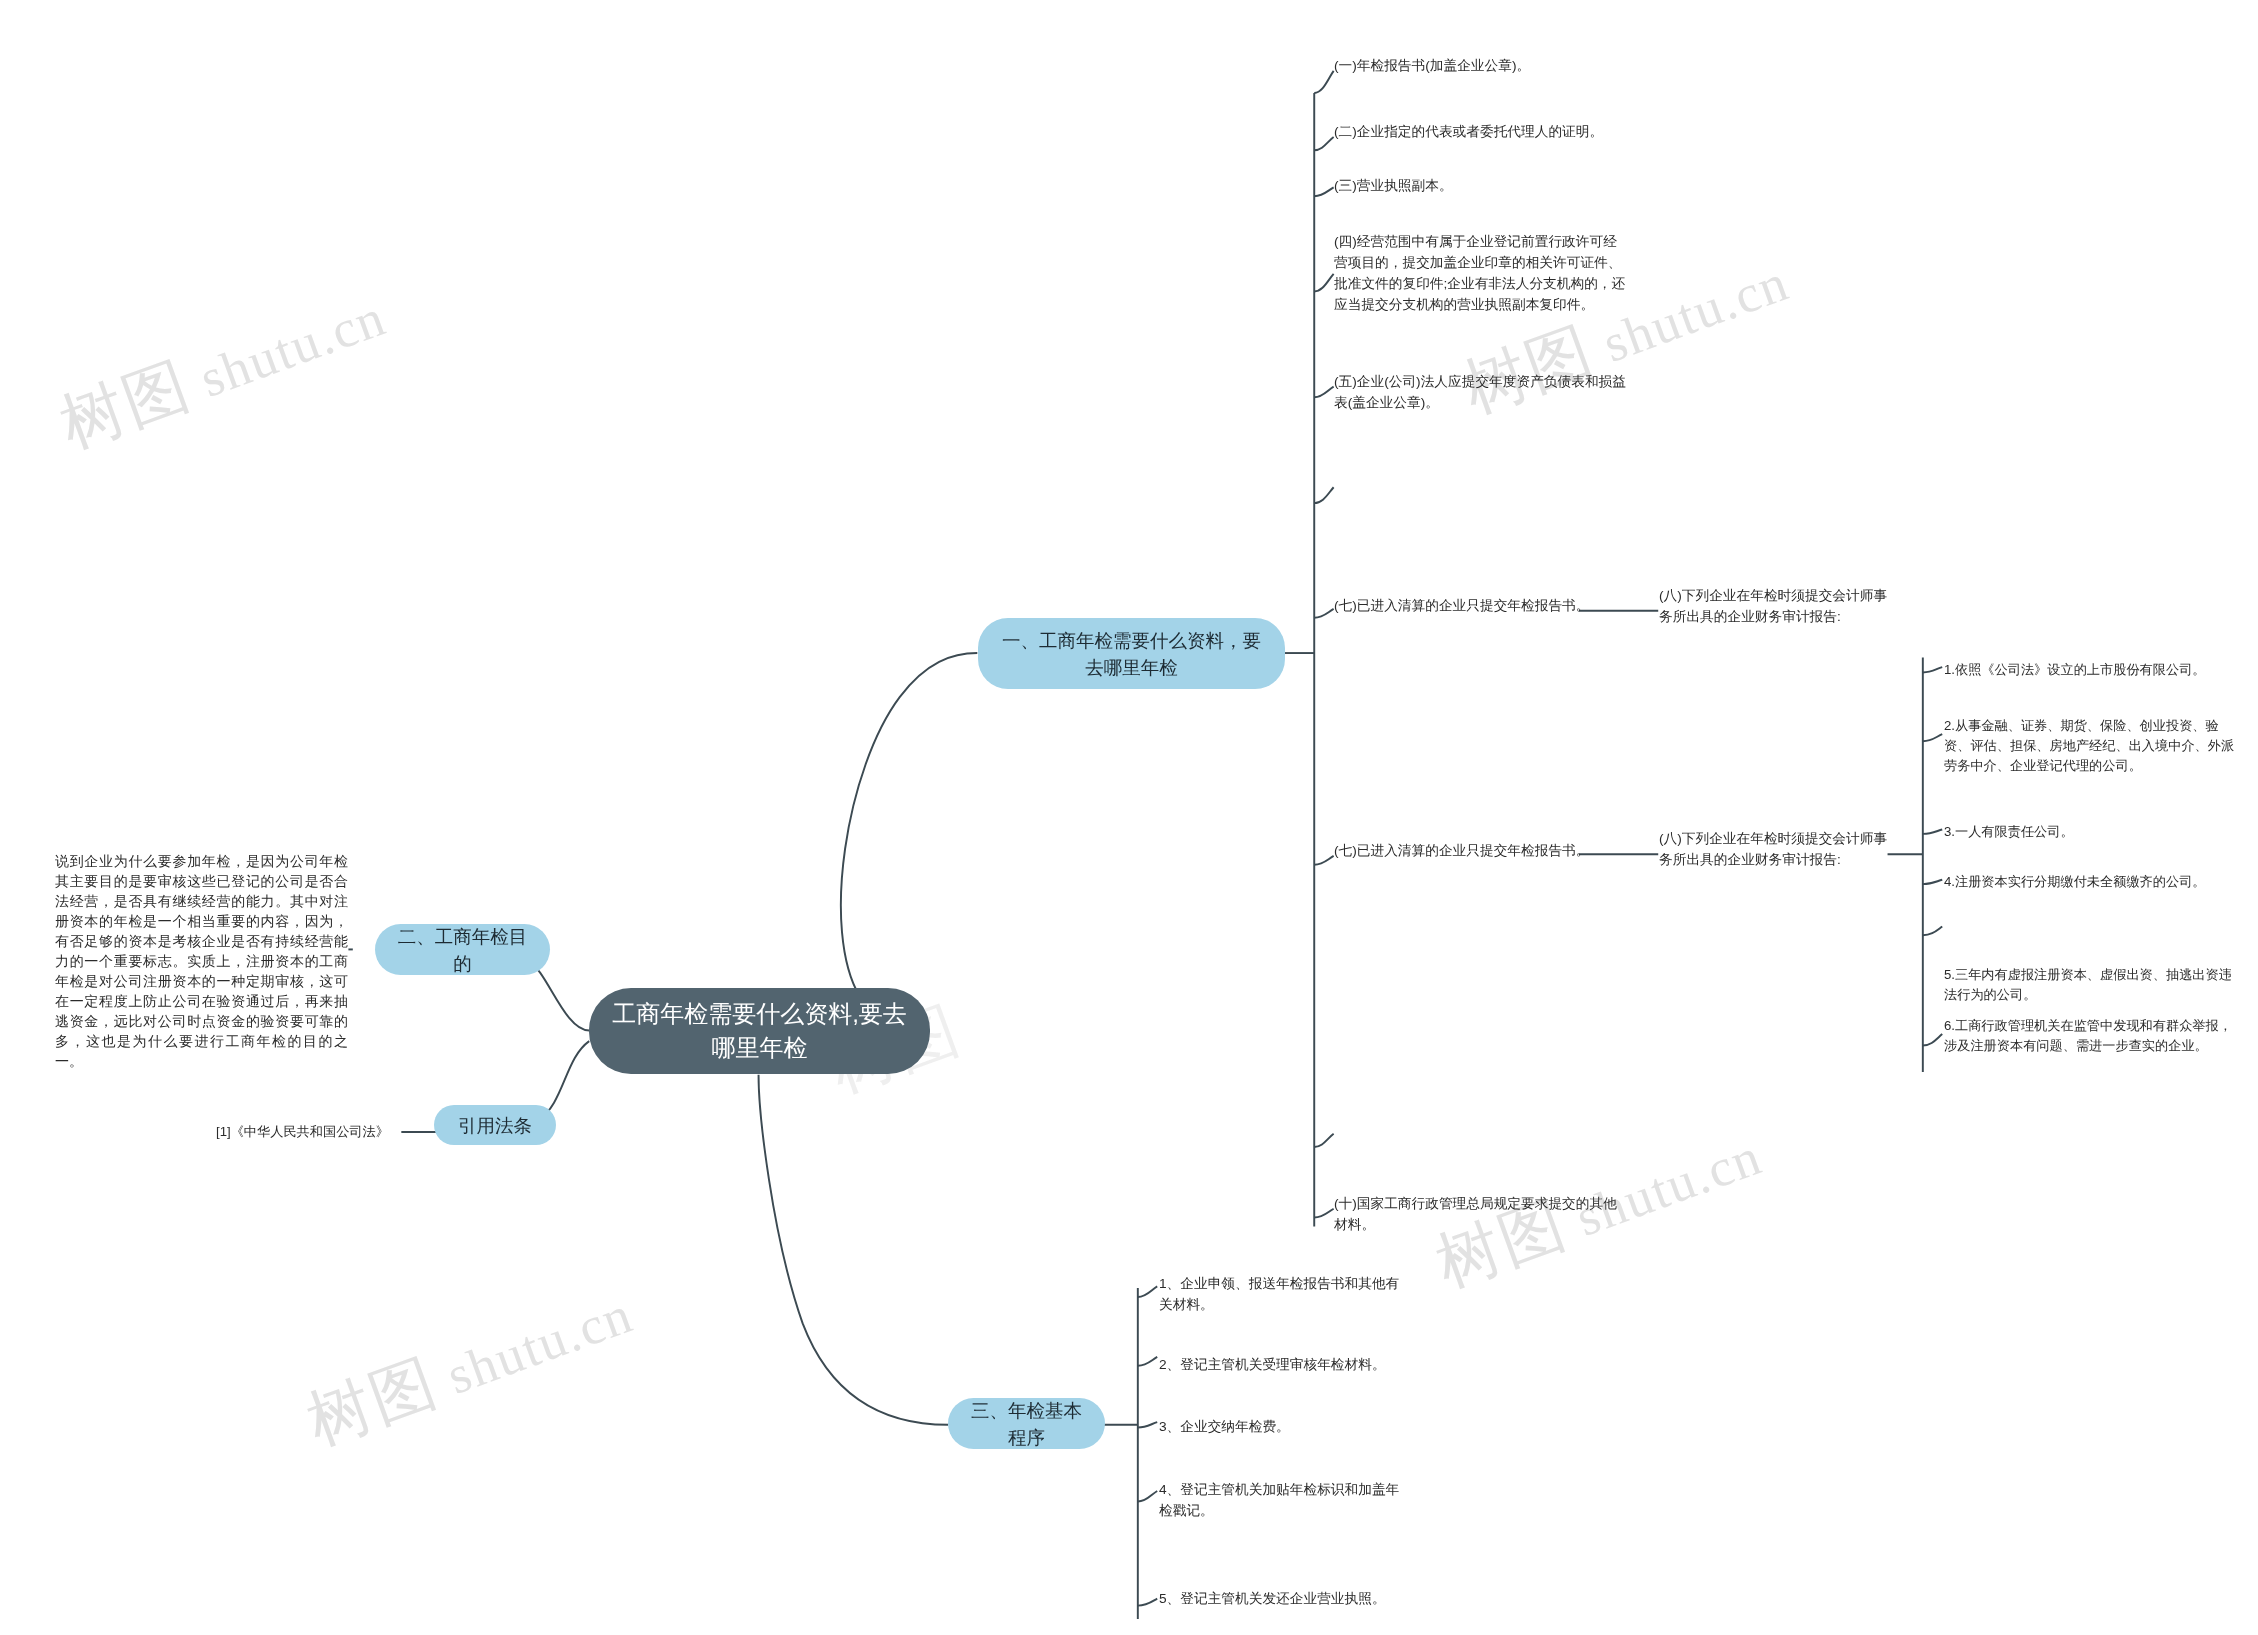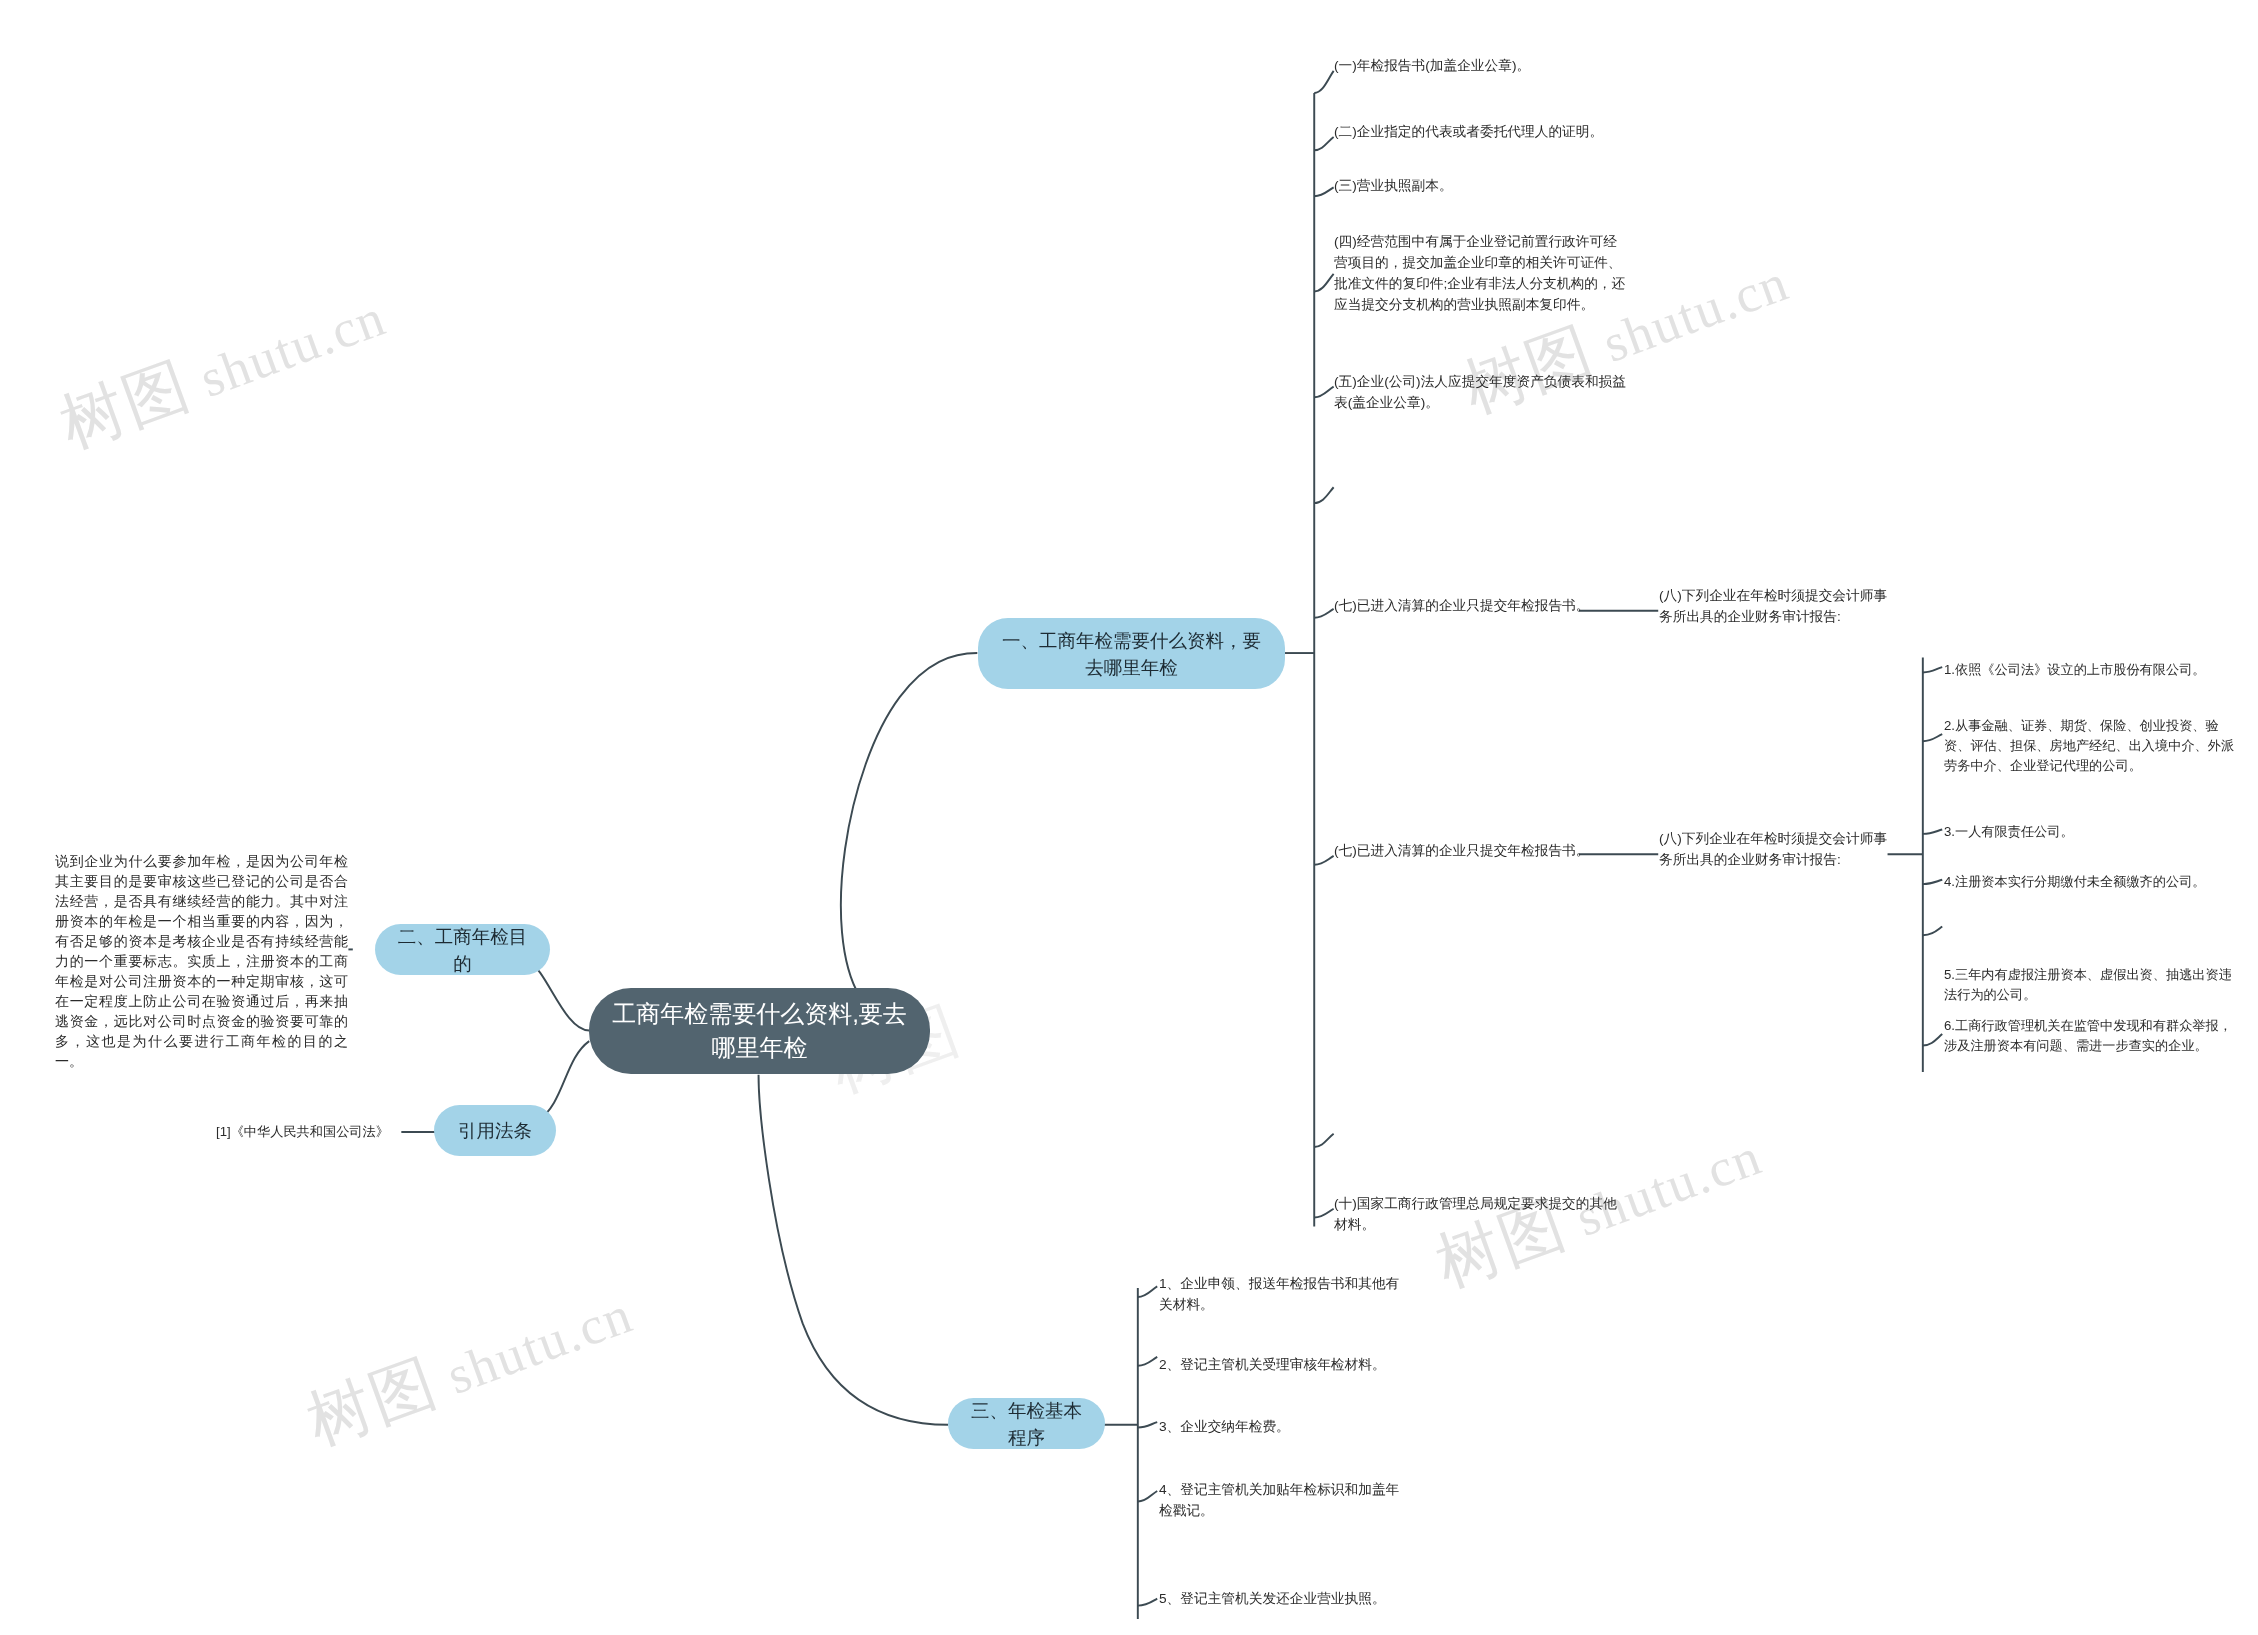--- a/index.html
+++ b/index.html
@@ -165,21 +165,21 @@
   </div>
 
   <div class="node branch-node" style="left:978px; top:618px; width:307px; height:71px;">
     <span>一、工商年检需要什么资料，要去哪里年检</span>
   </div>
 
   <div class="node branch-node" style="left:375px; top:924px; width:175px; height:51px;">
     <span>二、工商年检目的</span>
   </div>
 
-  <div class="node branch-node" style="left:434px; top:1105px; width:122px; height:51px;">
+  <div class="node branch-node" style="left:434px; top:1105px; width:122px; height:40px;">
     <span>引用法条</span>
   </div>
 
   <div class="node branch-node" style="left:948px; top:1398px; width:157px; height:51px;">
     <span>三、年检基本程序</span>
   </div>
 
   <div class="sidetext" style="left:55px; top:851px; width:293px;">说到企业为什么要参加年检，是因为公司年检其主要目的是要审核这些已登记的公司是否合法经营，是否具有继续经营的能力。其中对注册资本的年检是一个相当重要的内容，因为，有否足够的资本是考核企业是否有持续经营能力的一个重要标志。实质上，注册资本的工商年检是对公司注册资本的一种定期审核，这可在一定程度上防止公司在验资通过后，再来抽逃资金，远比对公司时点资金的验资要可靠的多，这也是为什么要进行工商年检的目的之一。</div>
 
   <div class="citation" style="left:216px; top:1122px;">[1]《中华人民共和国公司法》</div>

